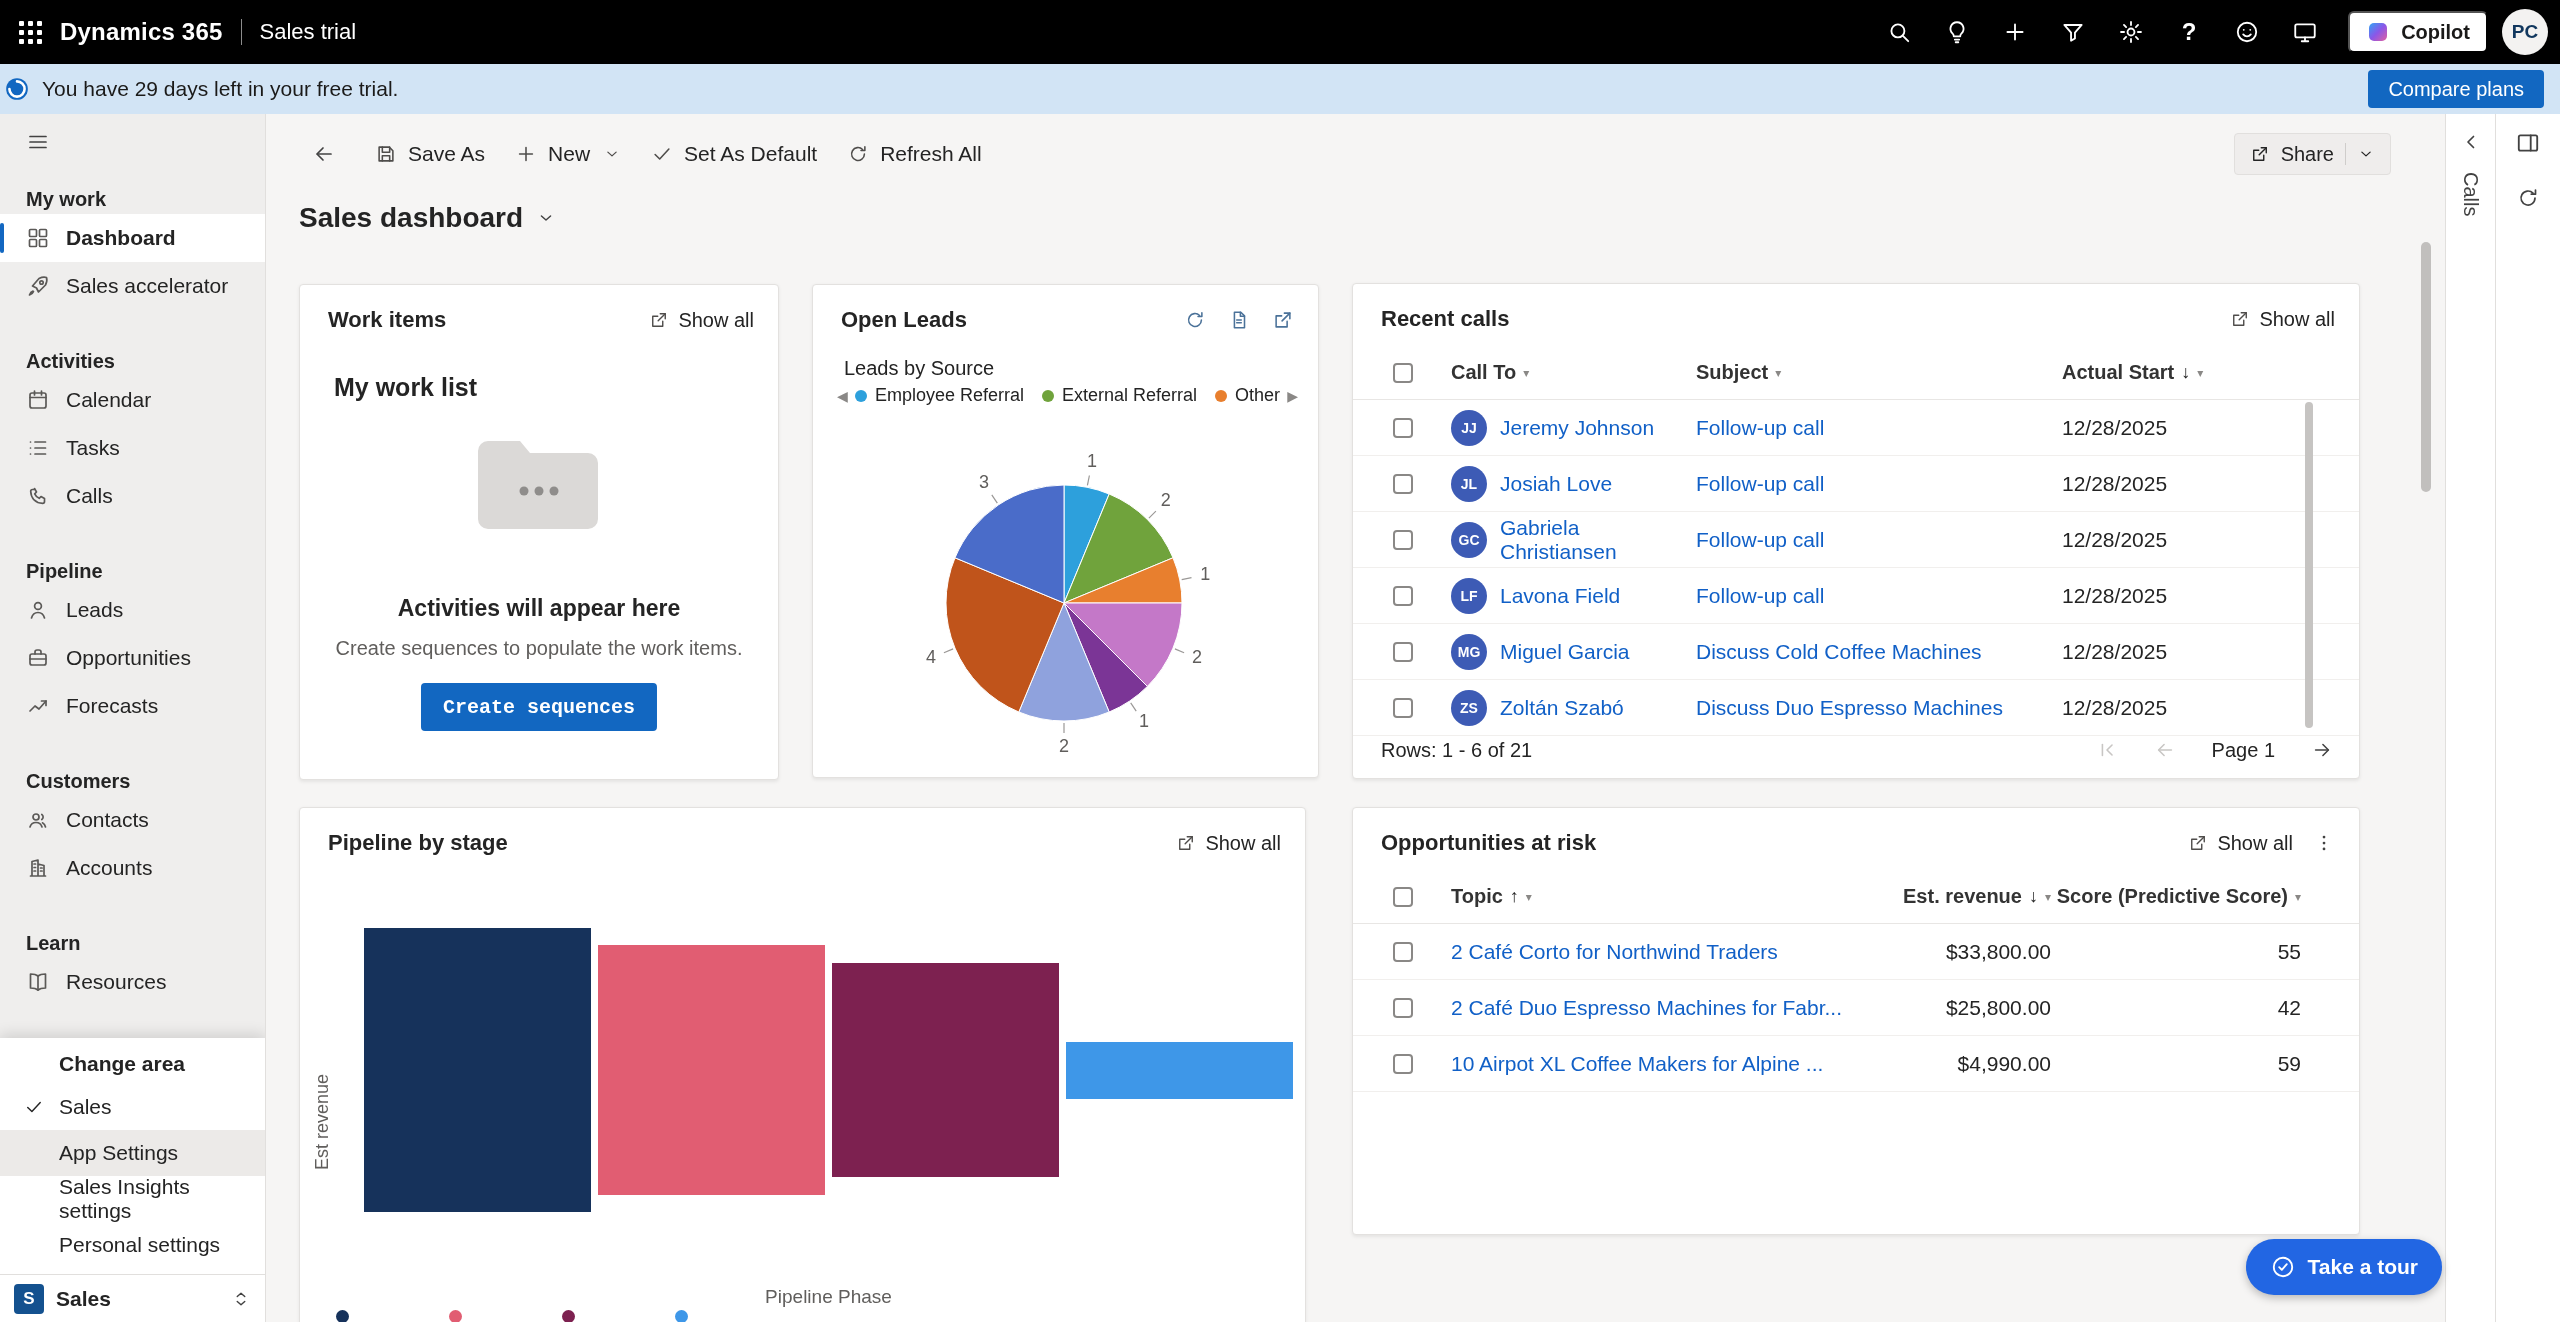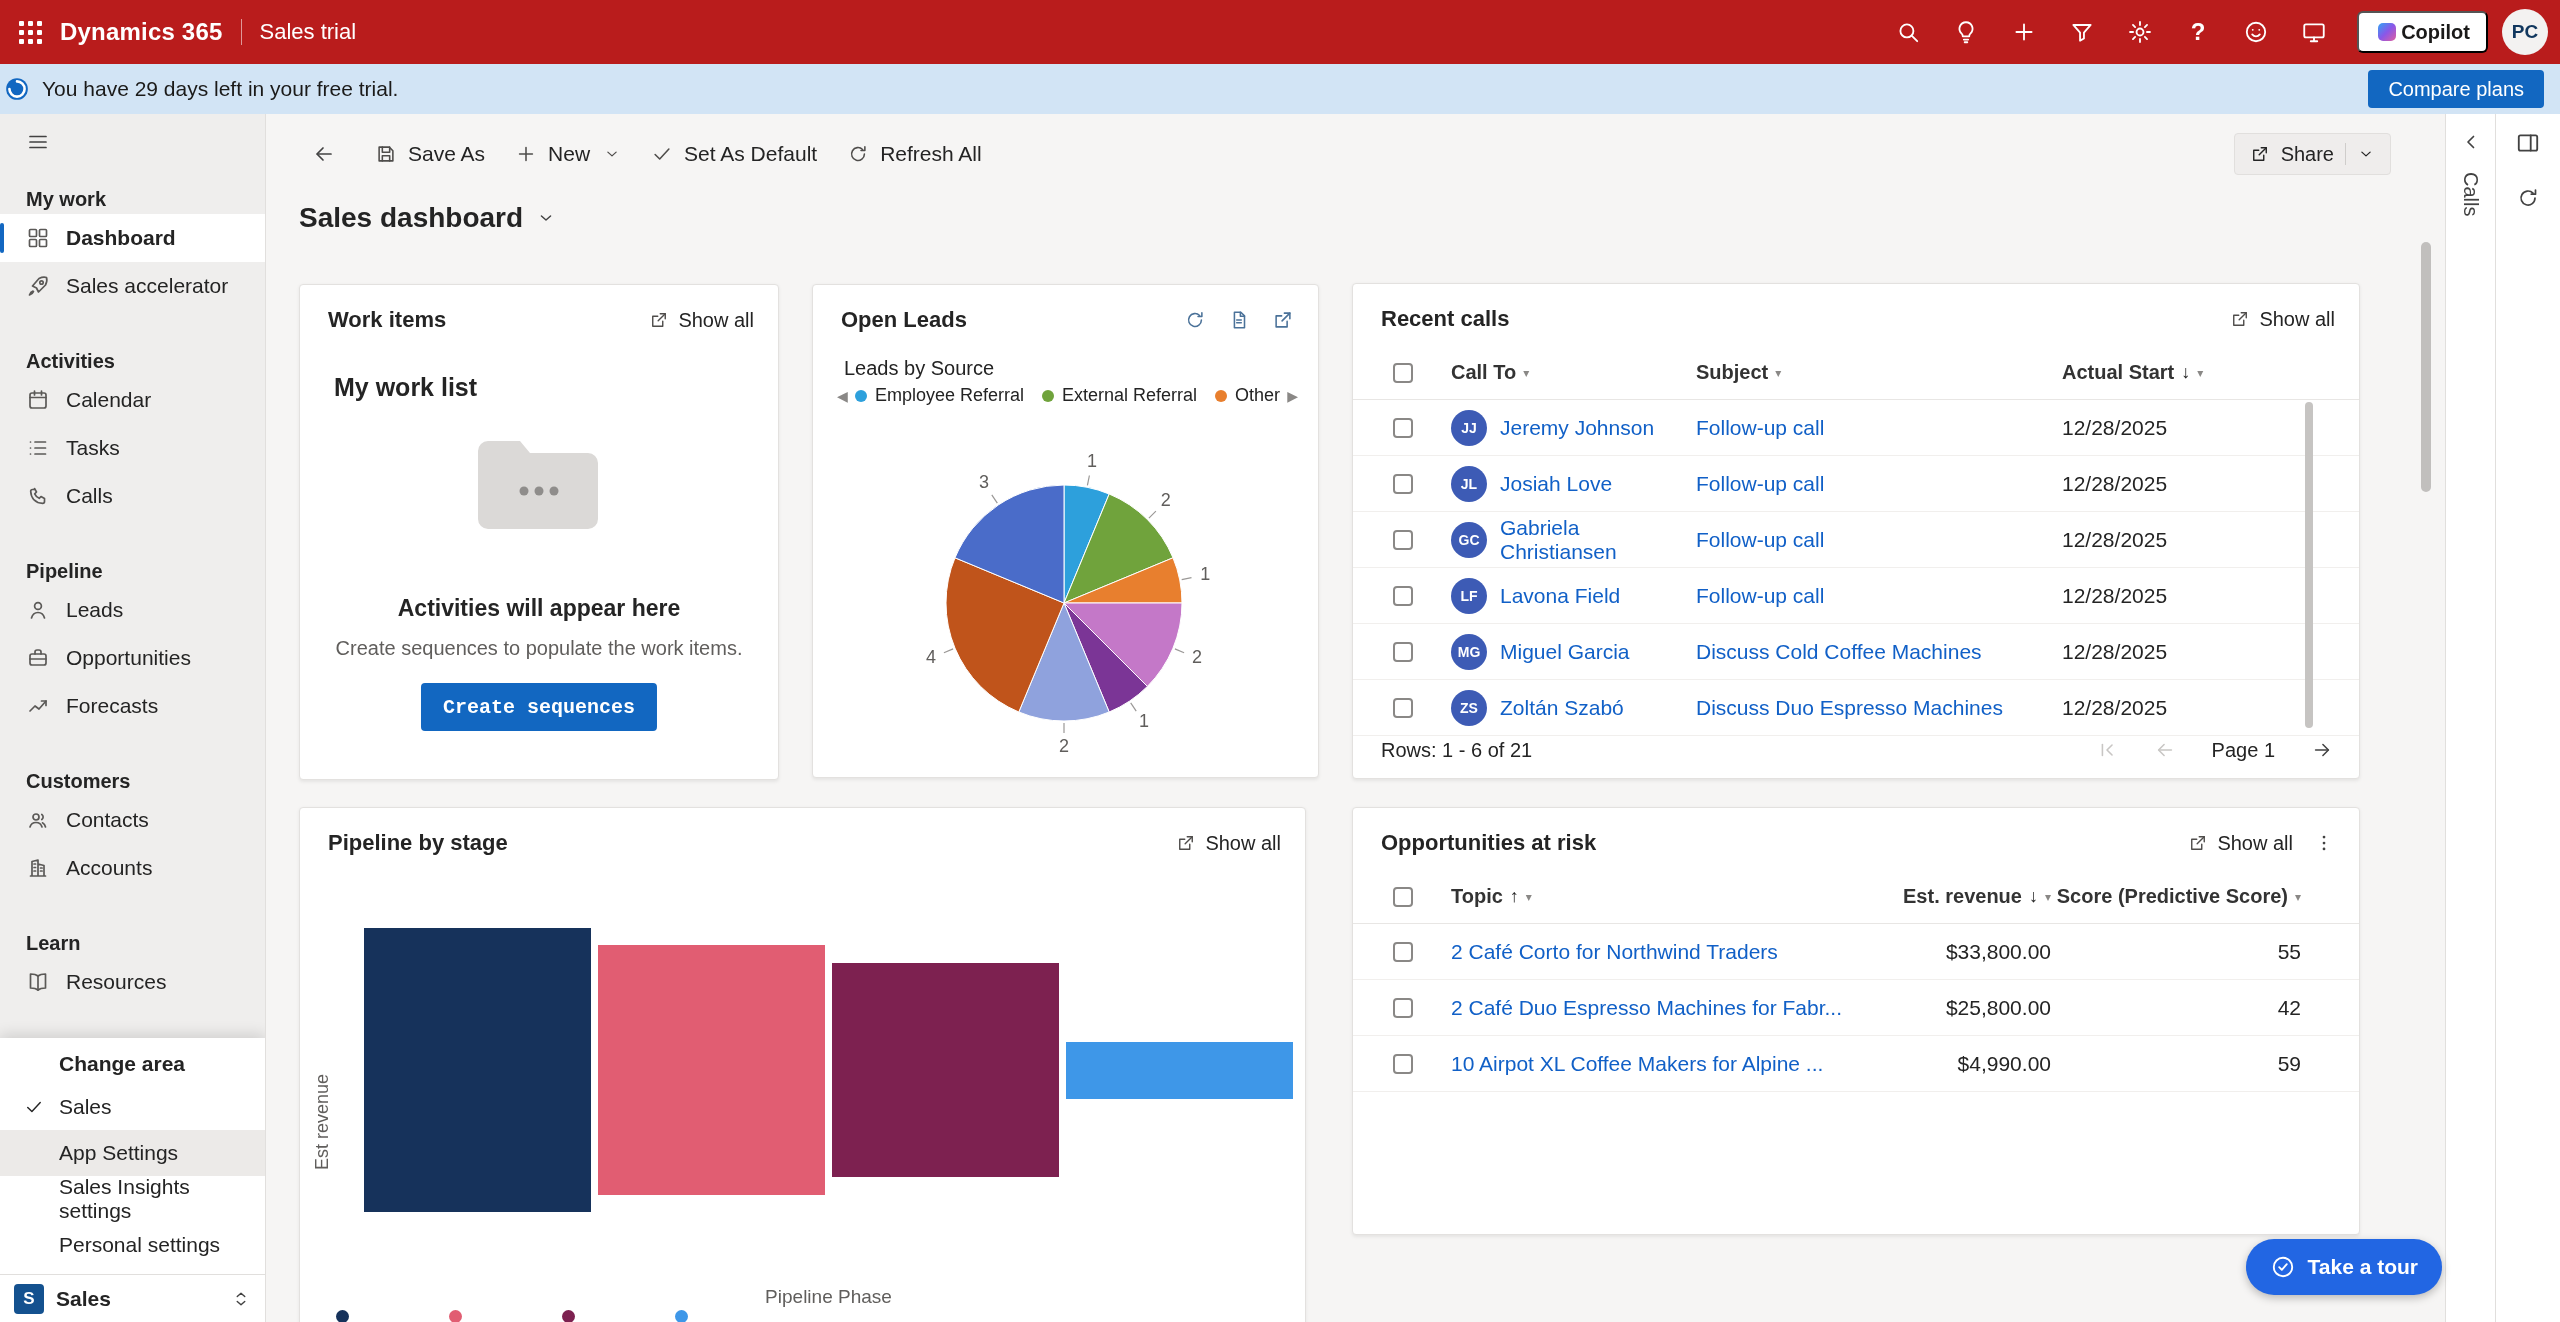--- a/index.html
+++ b/index.html
@@ -2,31 +2,31 @@
 <html><head>
 <meta charset="utf-8">
 <style>
   *{margin:0;padding:0;box-sizing:border-box;font-family:"Liberation Sans","DejaVu Sans",sans-serif;}
   html,body{width:2560px;height:1322px;overflow:hidden;background:#fff;}
   #app{position:relative;width:2560px;height:1322px;overflow:hidden;background:#f6f5f4;}
   .ic{fill:none;stroke:currentColor;stroke-width:1.7;stroke-linecap:round;stroke-linejoin:round;display:block;}.s18{width:18px;height:18px}.s20{width:20px;height:20px}
   .s22{width:22px;height:22px}.s24{width:24px;height:24px}.s26{width:26px;height:26px}
 
   
-  .top-header{position:absolute;top:0;left:0;right:0;height:64px;background:#b91c1c;display:flex;align-items:center;color:#fff;z-index:60;}
+  .top-header{position:absolute;top:0;left:0;right:0;height:64px;background:#000000;display:flex;align-items:center;color:#fff;z-index:60;}
   .waffle-btn{width:60px;height:64px;display:flex;align-items:center;justify-content:center;cursor:pointer;}
   .waffle{display:grid;grid-template-columns:repeat(3,5px);grid-gap:4px;}
   .waffle i{width:5px;height:5px;background:#fff;border-radius:1px;display:block;}
   .app-name{font-size:24px;font-weight:600;letter-spacing:.2px;}
   .hdr-divider{width:1px;height:26px;background:rgba(255,255,255,.55);margin:0 18px;}
   .env-name{font-size:22px;}
   .hdr-right{margin-left:auto;display:flex;align-items:center;}
   .hdr-icon{width:58px;height:64px;display:flex;align-items:center;justify-content:center;color:#fff;cursor:pointer;}
   .hdr-help{font-size:24px;font-weight:600;}
-  .copilot-pill{height:42px;background:#fff;border-radius:6px;display:flex;align-items:center;gap:2px;padding:0 16px;margin:0 14px;color:#1b1a19;font-size:20px;font-weight:600;cursor:pointer;}
+  .copilot-pill{height:42px;background:#fff;border-radius:6px;display:flex;align-items:center;gap:11px;padding:0 16px;margin:0 14px;color:#1b1a19;font-size:20px;font-weight:600;cursor:pointer;}
   .avatar{width:46px;height:46px;border-radius:50%;background:#f3f2f1;color:#11375e;display:flex;align-items:center;justify-content:center;font-size:19px;font-weight:700;margin-right:12px;cursor:pointer;}
 
   
   .trial-banner{position:absolute;top:64px;left:0;right:0;height:50px;background:#d2e4f5;display:flex;align-items:center;padding:0 4px;z-index:50;}
   .banner-text{font-size:21px;color:#1b1a19;margin-left:12px;}
   .banner-cta{margin-left:auto;margin-right:12px;height:38px;padding:0 20px;background:#1267c1;color:#fff;font-size:20px;border:none;border-radius:4px;display:flex;align-items:center;cursor:pointer;}
 
   
   .sidebar{position:absolute;top:114px;left:0;width:266px;bottom:0;background:#efeeed;border-right:1px solid #e1dfdd;overflow:hidden;z-index:20;}
   .hamburger{padding:16px 0 4px 26px;color:#424242;cursor:pointer;}

